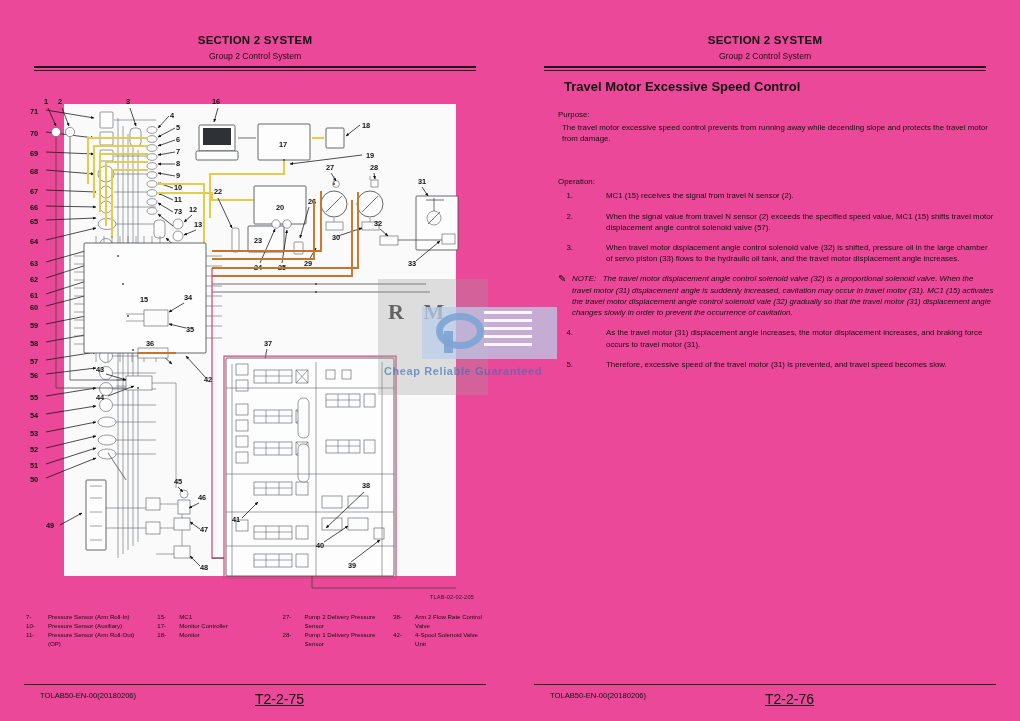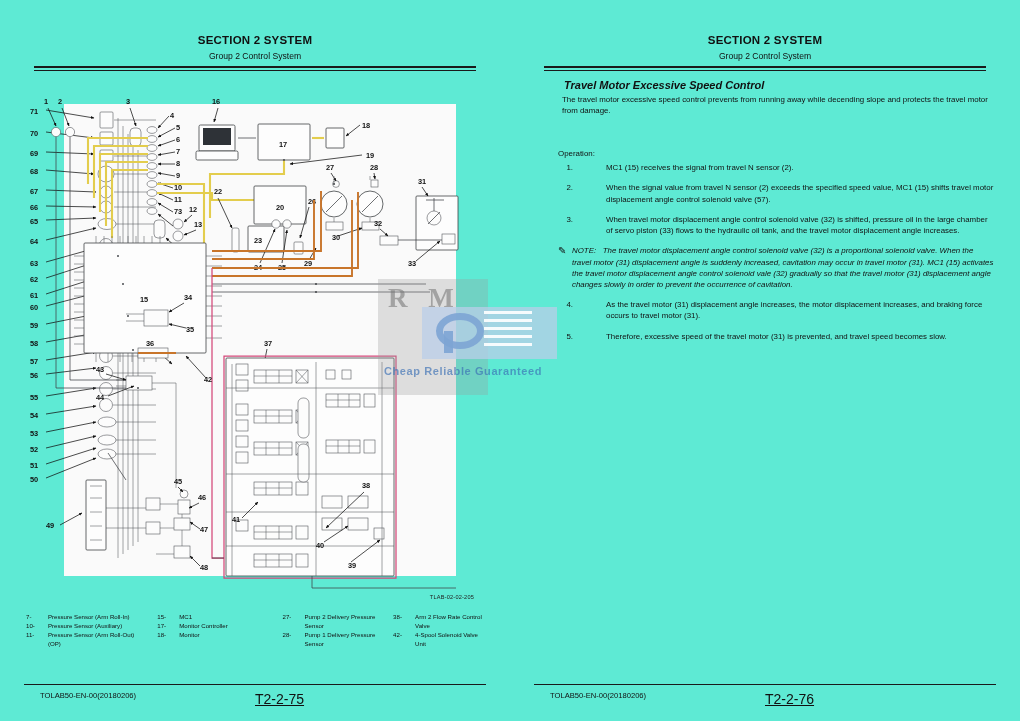--- a/index.html
+++ b/index.html
@@ -4,21 +4,21 @@
 <style>
   html,body{margin:0;padding:0;background:#ffffff;}
   body{
     width:1020px;height:721px;
     font-family:"Liberation Sans", sans-serif;
     color:#111;
     overflow:hidden;
     position:relative;
   }
   .spread{position:absolute;inset:0;display:flex;}
-  .page{position:relative;width:510px;height:721px;background:#5eead4;}
+  .page{position:relative;width:510px;height:721px;background:#ec4899;}
   .page.left{border-right:0px solid #fff;}
 
   
   .hdr{position:absolute;left:0;right:0;top:0;}
   .hdr .ttl{
     text-align:center;font-weight:bold;font-size:11.5px;letter-spacing:.2px;
     color:#111;margin-top:34px;
   }
   .hdr .sub{
     text-align:center;font-weight:normal;font-size:8.6px;color:#111;margin-top:5px;
@@ -32,21 +32,21 @@
 
   
   .ftr{position:absolute;left:0;right:0;bottom:14px;}
   .ftr .rule{margin:0 24px 6px 24px;border-top:1.6px solid #1a1a1a;}
   .ftr .row{display:flex;padding:0 40px;font-size:7.6px;color:#111;}
   .ftr .doc{width:215px;}
   .ftr .pg{font-size:14px;text-decoration:underline;}
 
   
   .rbody{position:absolute;left:48px;right:26px;top:78px;font-size:7.9px;line-height:1.42;}
-  .rbody h2{font-size:11px;font-weight:bold;margin:0 0 0 6px;font-style:italic;}
+  .rbody h2{font-size:13px;font-weight:bold;margin:0 0 13px 6px;}
   .rbody .lbl{margin:0 0 1px 0;}
   .rbody p{margin:0 0 11px 4px;}
   .rbody .opn{margin-bottom:3px;margin-top:32px;}
   ol.steps{margin:0;padding:0;list-style:none;}
   ol.steps li{display:flex;margin:0 0 9px 0;}
   ol.steps li .num{width:15px;flex:0 0 15px;text-align:right;padding-right:5px;}
   ol.steps li .txt{flex:1;margin-left:28px;}
   .note{display:flex;margin:2px 0 9px 0;font-style:italic;}
   .note .ico{flex:0 0 14px;font-style:normal;font-size:10px;line-height:1;padding-top:1px;}
   .note .ntxt{flex:1;}
@@ -64,21 +64,21 @@
   .legend .v{flex:1;}
   .legend .cont{padding-left:22px;}
 
   
   .fig{position:absolute;left:26px;top:88px;width:460px;height:510px;}
   .figid{position:absolute;right:12px;bottom:-2px;font-size:5.6px;color:#222;letter-spacing:.2px;}
   .fig svg{position:absolute;left:0;top:0;}
 
   
   .wm{position:absolute;left:380px;top:281px;width:230px;height:112px;pointer-events:none;}
-  .wm .rm{position:absolute;left:8px;top:2px;font-size:27px;font-weight:bold;color:#737373;opacity:.55;letter-spacing:7px;font-family:"Liberation Serif",serif;}
+  .wm .rm{position:absolute;left:8px;top:18px;font-size:22px;font-weight:bold;color:#000000;opacity:.55;letter-spacing:7px;font-family:"Liberation Serif",serif;}
   .wm .card{position:absolute;left:42px;top:26px;width:135px;height:52px;background:#b9cde8;opacity:.75;}
   .wm .sh1{position:absolute;left:104px;top:30px;width:48px;height:3px;background:#fff;opacity:.9;}
   .wm .sh2{position:absolute;left:104px;top:38px;width:48px;height:3px;background:#fff;opacity:.9;}
   .wm .sh3{position:absolute;left:104px;top:46px;width:48px;height:3px;background:#fff;opacity:.9;}
   .wm .sh4{position:absolute;left:104px;top:54px;width:48px;height:3px;background:#fff;opacity:.9;}
   .wm .sh5{position:absolute;left:104px;top:62px;width:48px;height:3px;background:#fff;opacity:.9;}
   .wm .ring{position:absolute;left:56px;top:32px;width:34px;height:22px;border:7px solid #7da4d4;border-radius:50%;opacity:.9;}
   .wm .stem{position:absolute;left:64px;top:50px;width:9px;height:22px;background:#7da4d4;opacity:.9;}
   .wm .tag{position:absolute;left:4px;top:84px;font-size:11px;font-weight:bold;color:#3a6fb5;opacity:.65;letter-spacing:.6px;}
   .wm .grey{position:absolute;left:-2px;top:-2px;width:110px;height:116px;background:#9a9a9a;opacity:.30;}
@@ -694,20 +694,21 @@
     <div class="hdr">
       <div class="ttl">SECTION 2 SYSTEM</div>
       <div class="sub">Group 2 Control System</div>
       <div class="rule"></div>
       <div class="rule2"></div>
     </div>
 
     <div class="rbody">
       <h2>Travel Motor Excessive Speed Control</h2>
 
+      <div class="lbl">Purpose:</div>
       <p>The travel motor excessive speed control prevents from running away while decending slope and protects the travel motor from damage.</p>
 
       <div class="lbl opn">Operation:</div>
 
       <ol class="steps">
         <li>
             <span class="num">1.</span>
             <span class="txt">MC1 (15) receives the signal from travel N sensor (2).</span>
           </li>
         <li>

